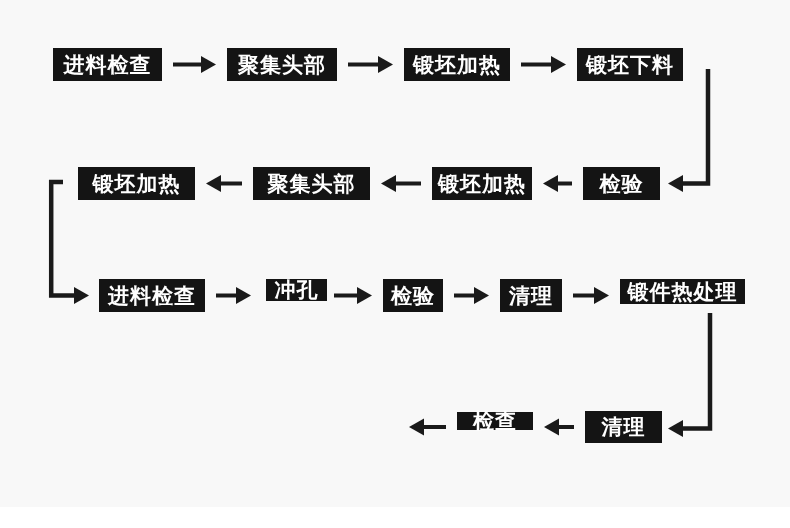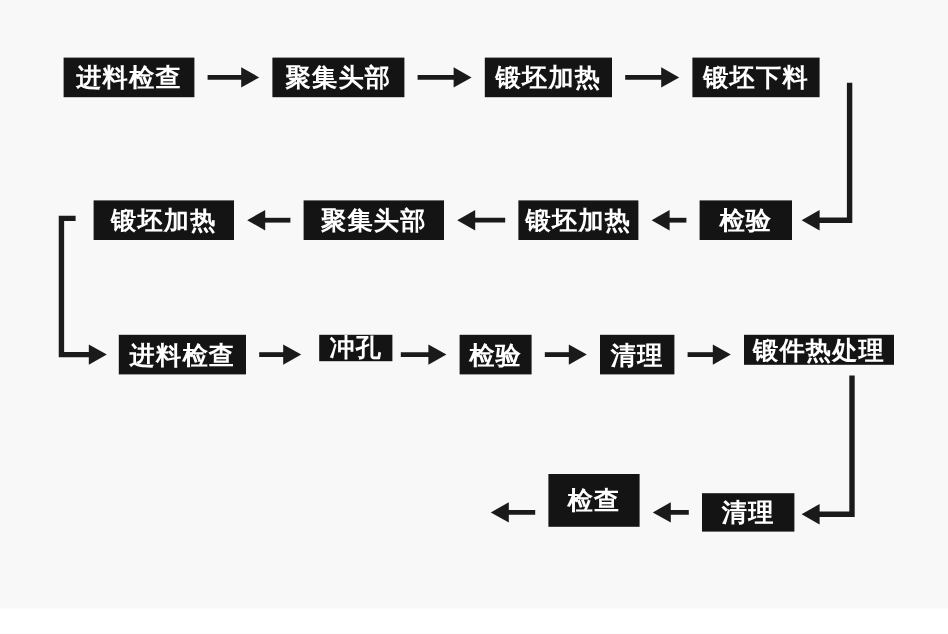--- a/index.html
+++ b/index.html
@@ -57,21 +57,21 @@
   <div class="node" style="left:253px; top:167px; width:117px; height:33px">聚集头部</div>
   <div class="node" style="left:432px; top:167px; width:100px; height:33px">锻坯加热</div>
   <div class="node" style="left:583px; top:167px; width:77px;  height:33px">检验</div>
 
   <div class="node" style="left:99px;  top:279px; width:106px; height:33px">进料检查</div>
   <div class="node" style="left:266px; top:279px; width:61px;  height:22px">冲孔</div>
   <div class="node" style="left:383px; top:279px; width:60px;  height:33px">检验</div>
   <div class="node" style="left:500px; top:279px; width:62px;  height:33px">清理</div>
   <div class="node" style="left:620px; top:279px; width:125px; height:25px">锻件热处理</div>
 
-  <div class="node" style="left:457px; top:395px; width:76px; height:44px">检查</div>
+  <div class="node" style="left:457px; top:412px; width:76px; height:18px">检查</div>
   <div class="node" style="left:585px; top:411px; width:77px; height:32px">清理</div>
 
   <svg class="connectors" width="790" height="528" viewBox="0 0 790 528">
 
     <g>
       <line class="shaft" x1="173" y1="64.5" x2="204" y2="64.5"></line>
       <polygon class="head" points="216,64.5 201,56 201,73"></polygon>
     </g>
     <g>
       <line class="shaft" x1="348" y1="64.5" x2="381" y2="64.5"></line>

